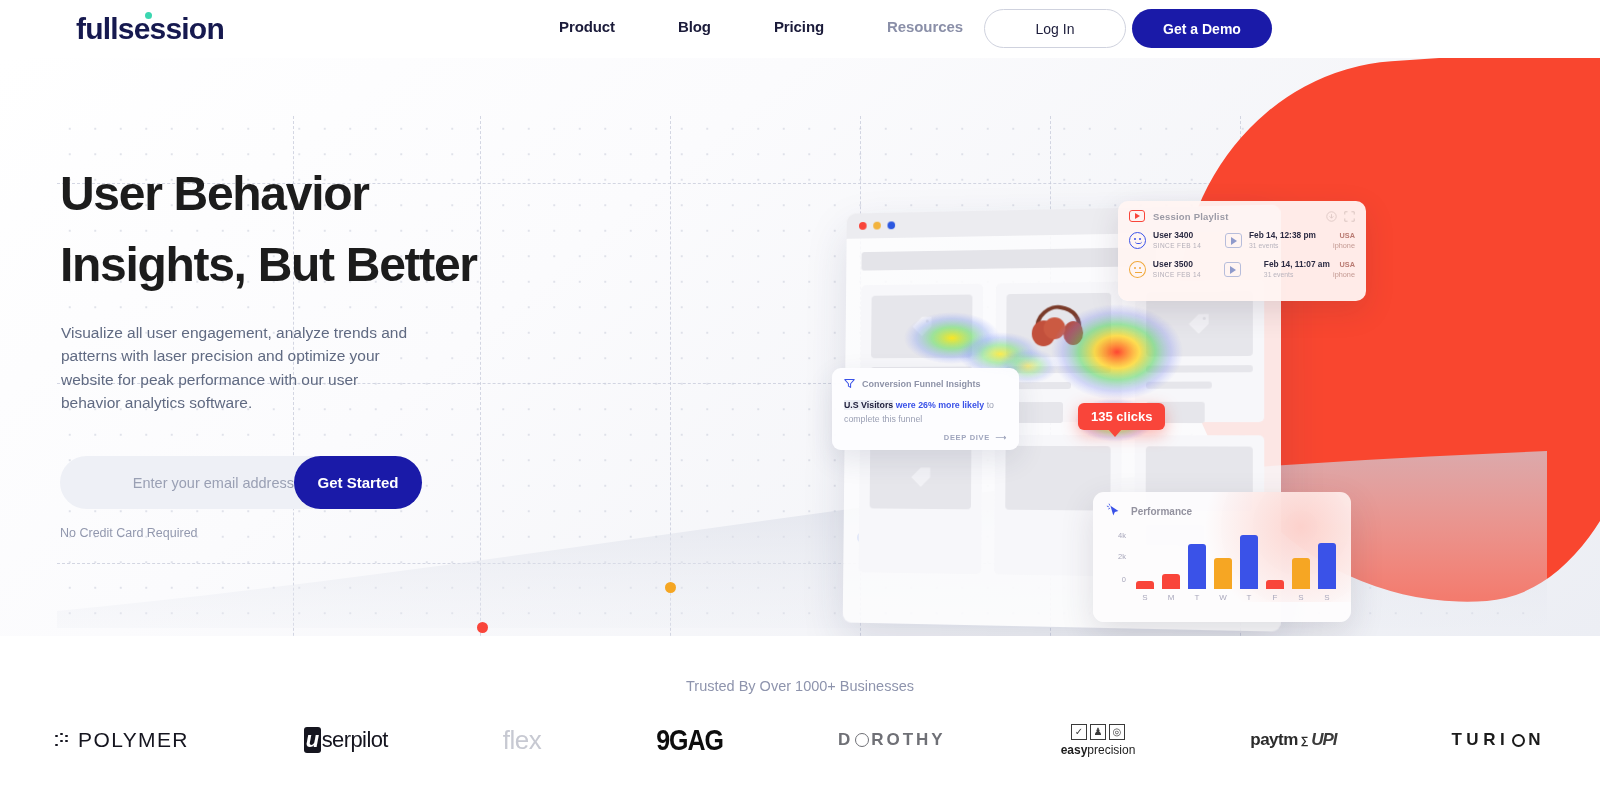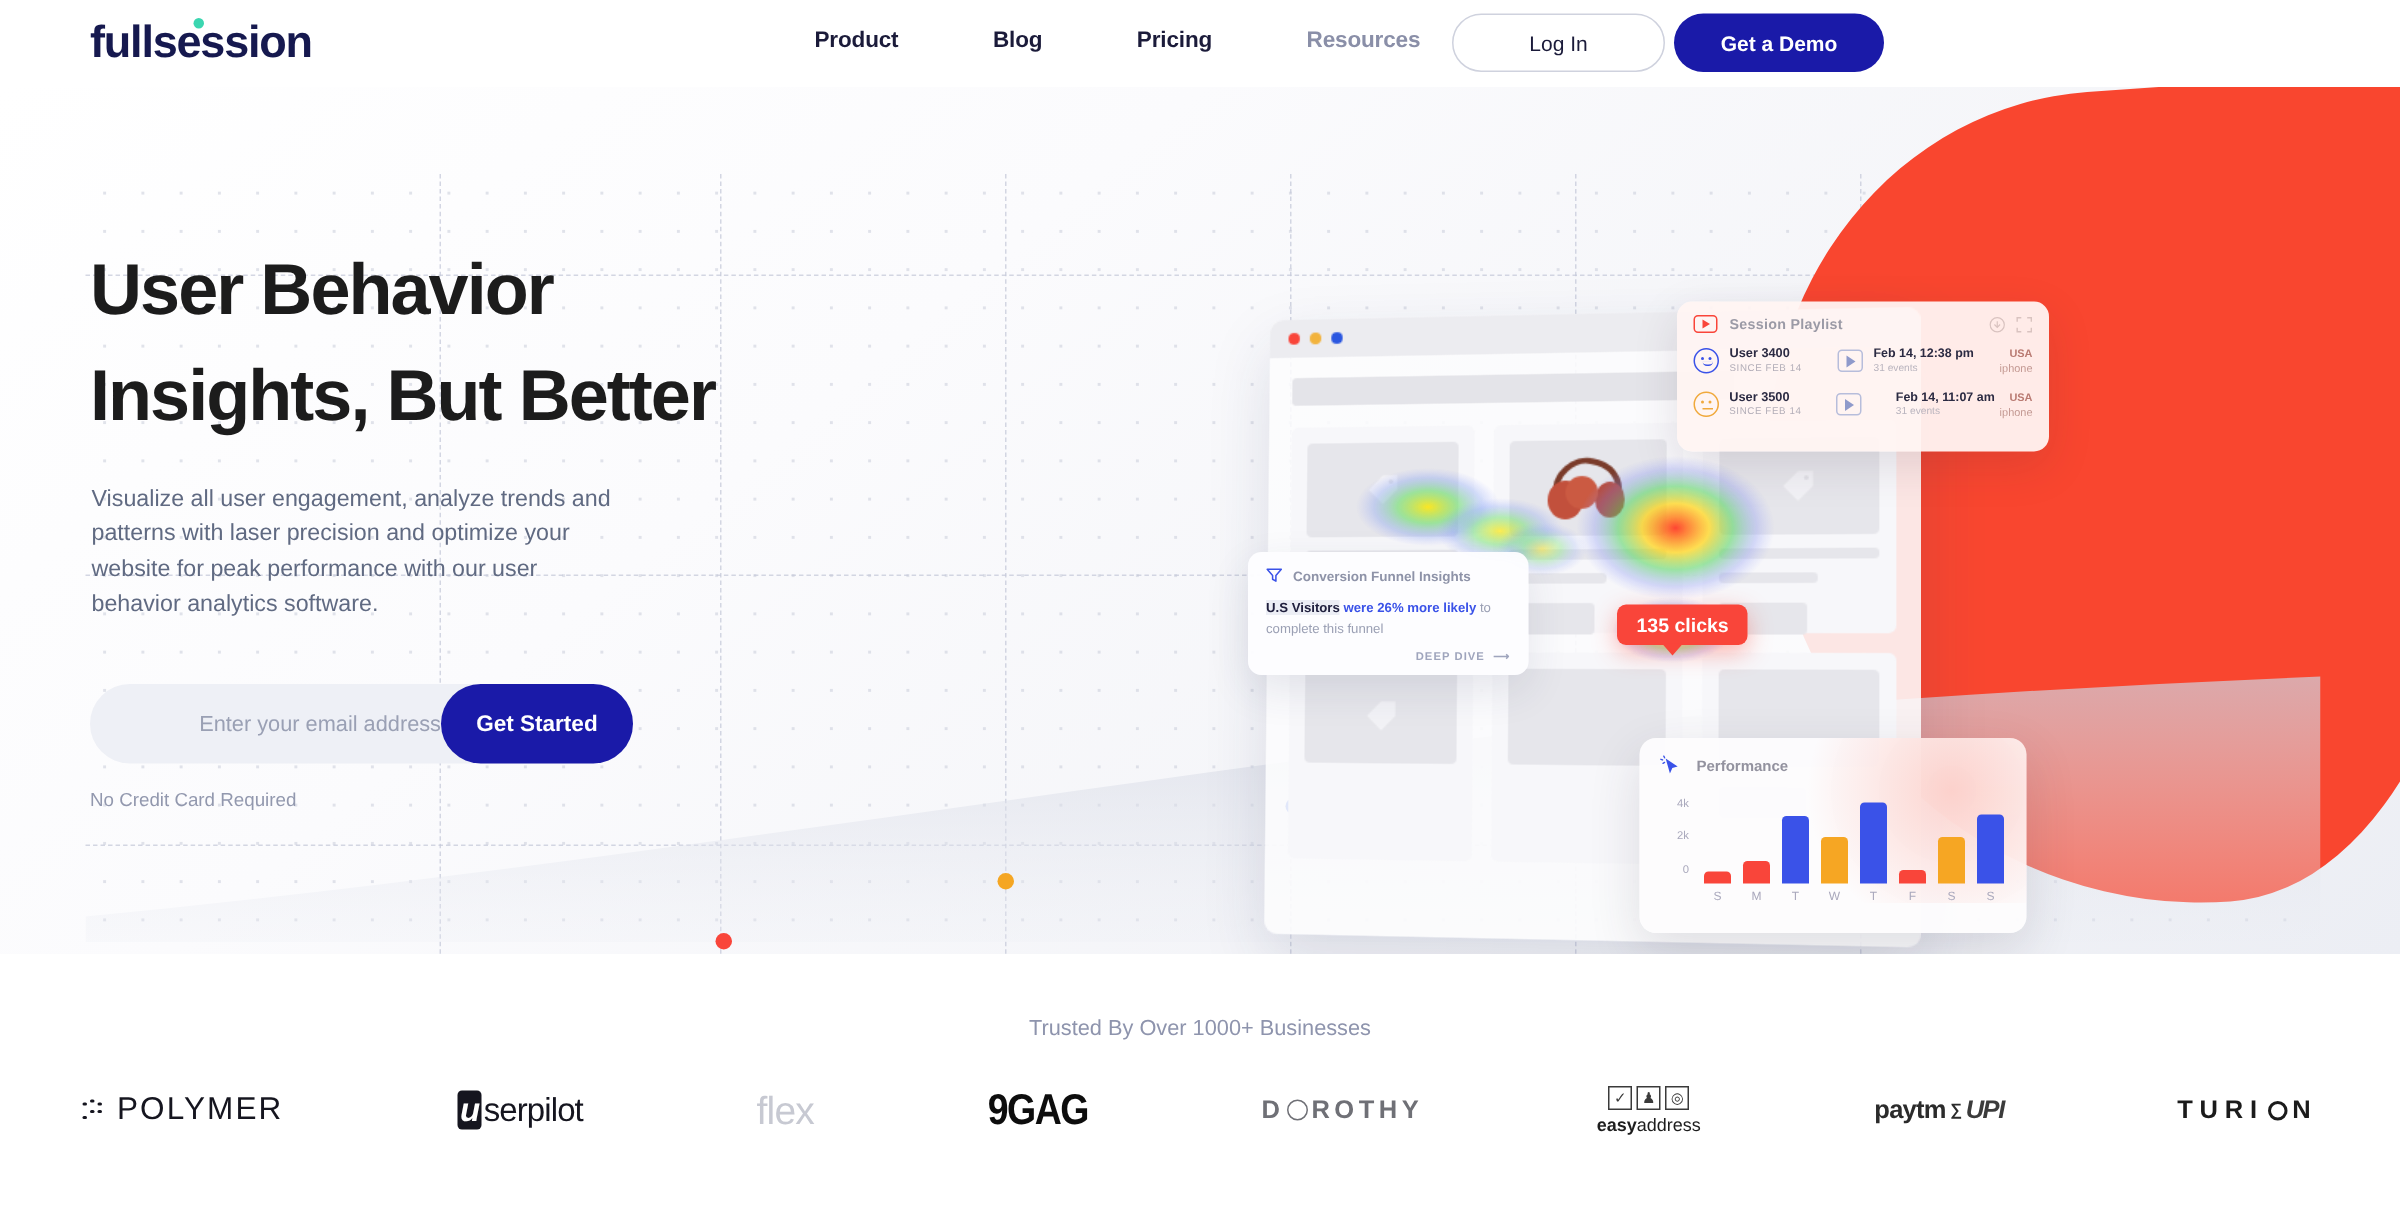--- a/index.html
+++ b/index.html
@@ -6,21 +6,21 @@
   html, body {
     width: 1600px; height: 812px;
     font-family: "Liberation Sans", sans-serif;
     background: #ffffff;
     overflow: hidden;
   }
   .page { position: relative; width: 1600px; height: 812px; background: #fff; }
 
   
   .header {
-    position: absolute; top: 0; left: 0; width: 1296px; height: 58px;
+    position: absolute; top: 0; left: 16px; width: 1296px; height: 58px;
     display: flex; align-items: center; z-index: 60; background: transparent;
   }
   .logo {
     position: absolute; left: 60px; top: 10px;
     font-size: 30px; font-weight: 700; color: #16194F;
     letter-spacing: -0.8px; line-height: 38px;
   }
   .logo-dot {
     position: absolute; left: 129px; top: 12px;
     width: 7px; height: 7px; border-radius: 50%; background: #3BD6B0;
@@ -556,21 +556,21 @@
       </div>
 
       <div class="logo-item">
         <div class="lg-easy">
           <div class="easy-boxes">
             <span class="easy-box">✓</span>
             <span class="easy-box">♟</span>
             <span class="easy-box">◎</span>
           </div>
           <div class="easy-txt">
-            <b>easy</b><span>address</span>
+            <b>easy</b><span>precision</span>
           </div>
         </div>
       </div>
 
       <div class="logo-item">
         <div class="lg-paytm">
           <span>paytm</span>
           <span style="font-size:11px;">∑</span>
           <span class="paytm-upi">UPI</span>
         </div>

